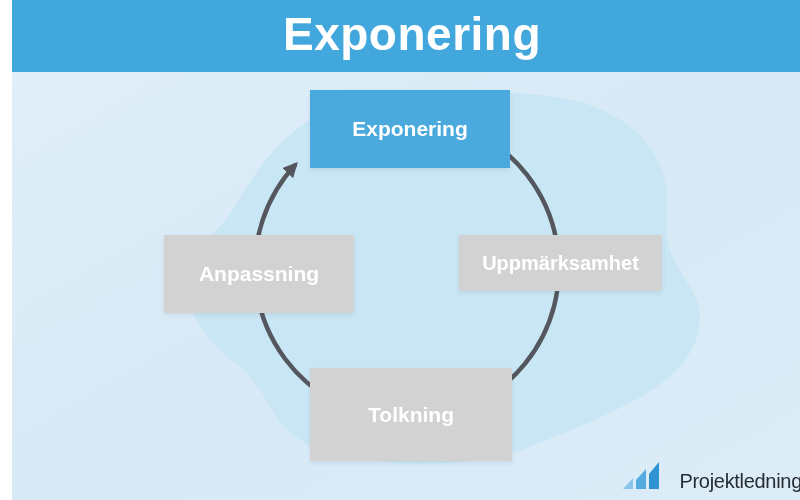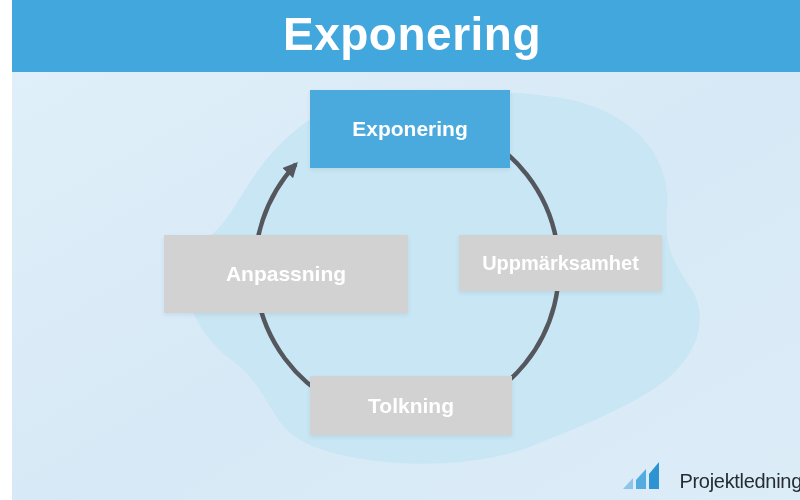--- a/index.html
+++ b/index.html
@@ -45,22 +45,22 @@
     justify-content: center;
     color: #ffffff;
     font-weight: bold;
     box-shadow: 0 2px 4px rgba(50, 80, 105, 0.10);
     z-index: 3;
   }
   .node.primary   { background: #4aa9dd; }
   .node.secondary { background: #d2d2d2; }
   .node-exponering    { left: 298px; top:  90px; width: 200px; height: 78px; font-size: 21px; }
   .node-uppmarksamhet { left: 447px; top: 235px; width: 203px; height: 56px; font-size: 20px; }
-  .node-anpassning    { left: 152px; top: 235px; width: 244px; height: 78px; font-size: 21px; }
-  .node-tolkning      { left: 298px; top: 376px; width: 202px; height: 59px; font-size: 21px; }
+  .node-anpassning    { left: 152px; top: 235px; width: 190px; height: 78px; font-size: 21px; }
+  .node-tolkning      { left: 298px; top: 368px; width: 202px; height: 93px; font-size: 21px; }
   
   .footer-brand {
     position: absolute;
     right: 10px;
     bottom: 8px;
     display: flex;
     align-items: flex-end;
     gap: 18px;
     z-index: 4;
   }

